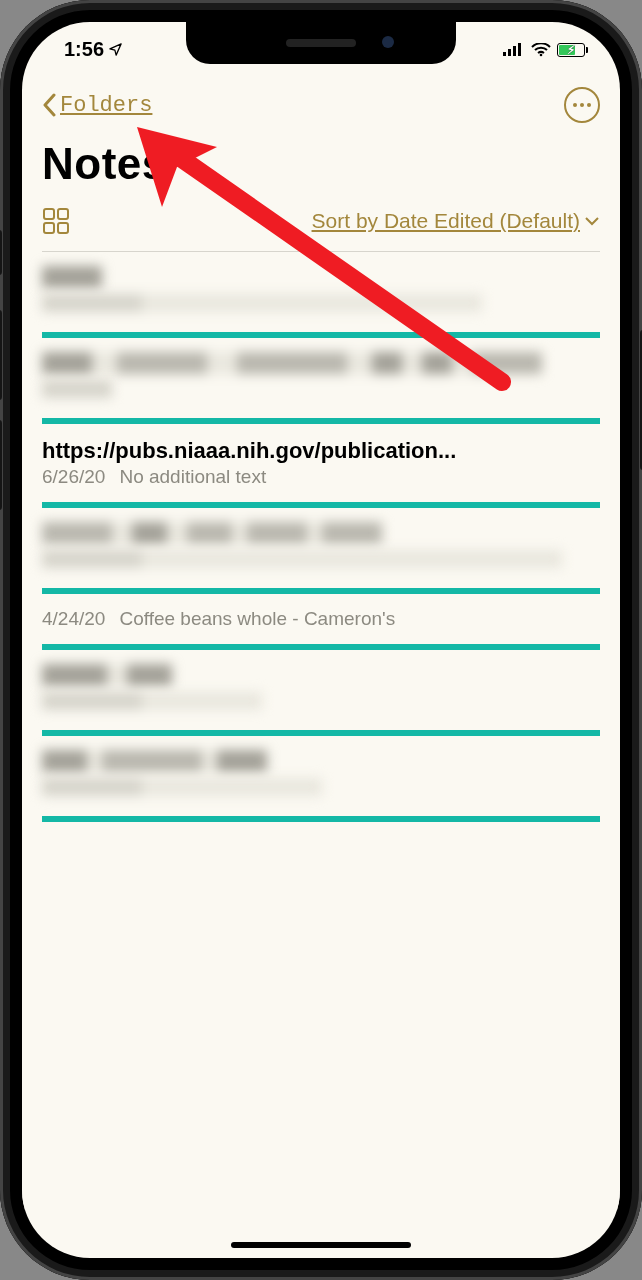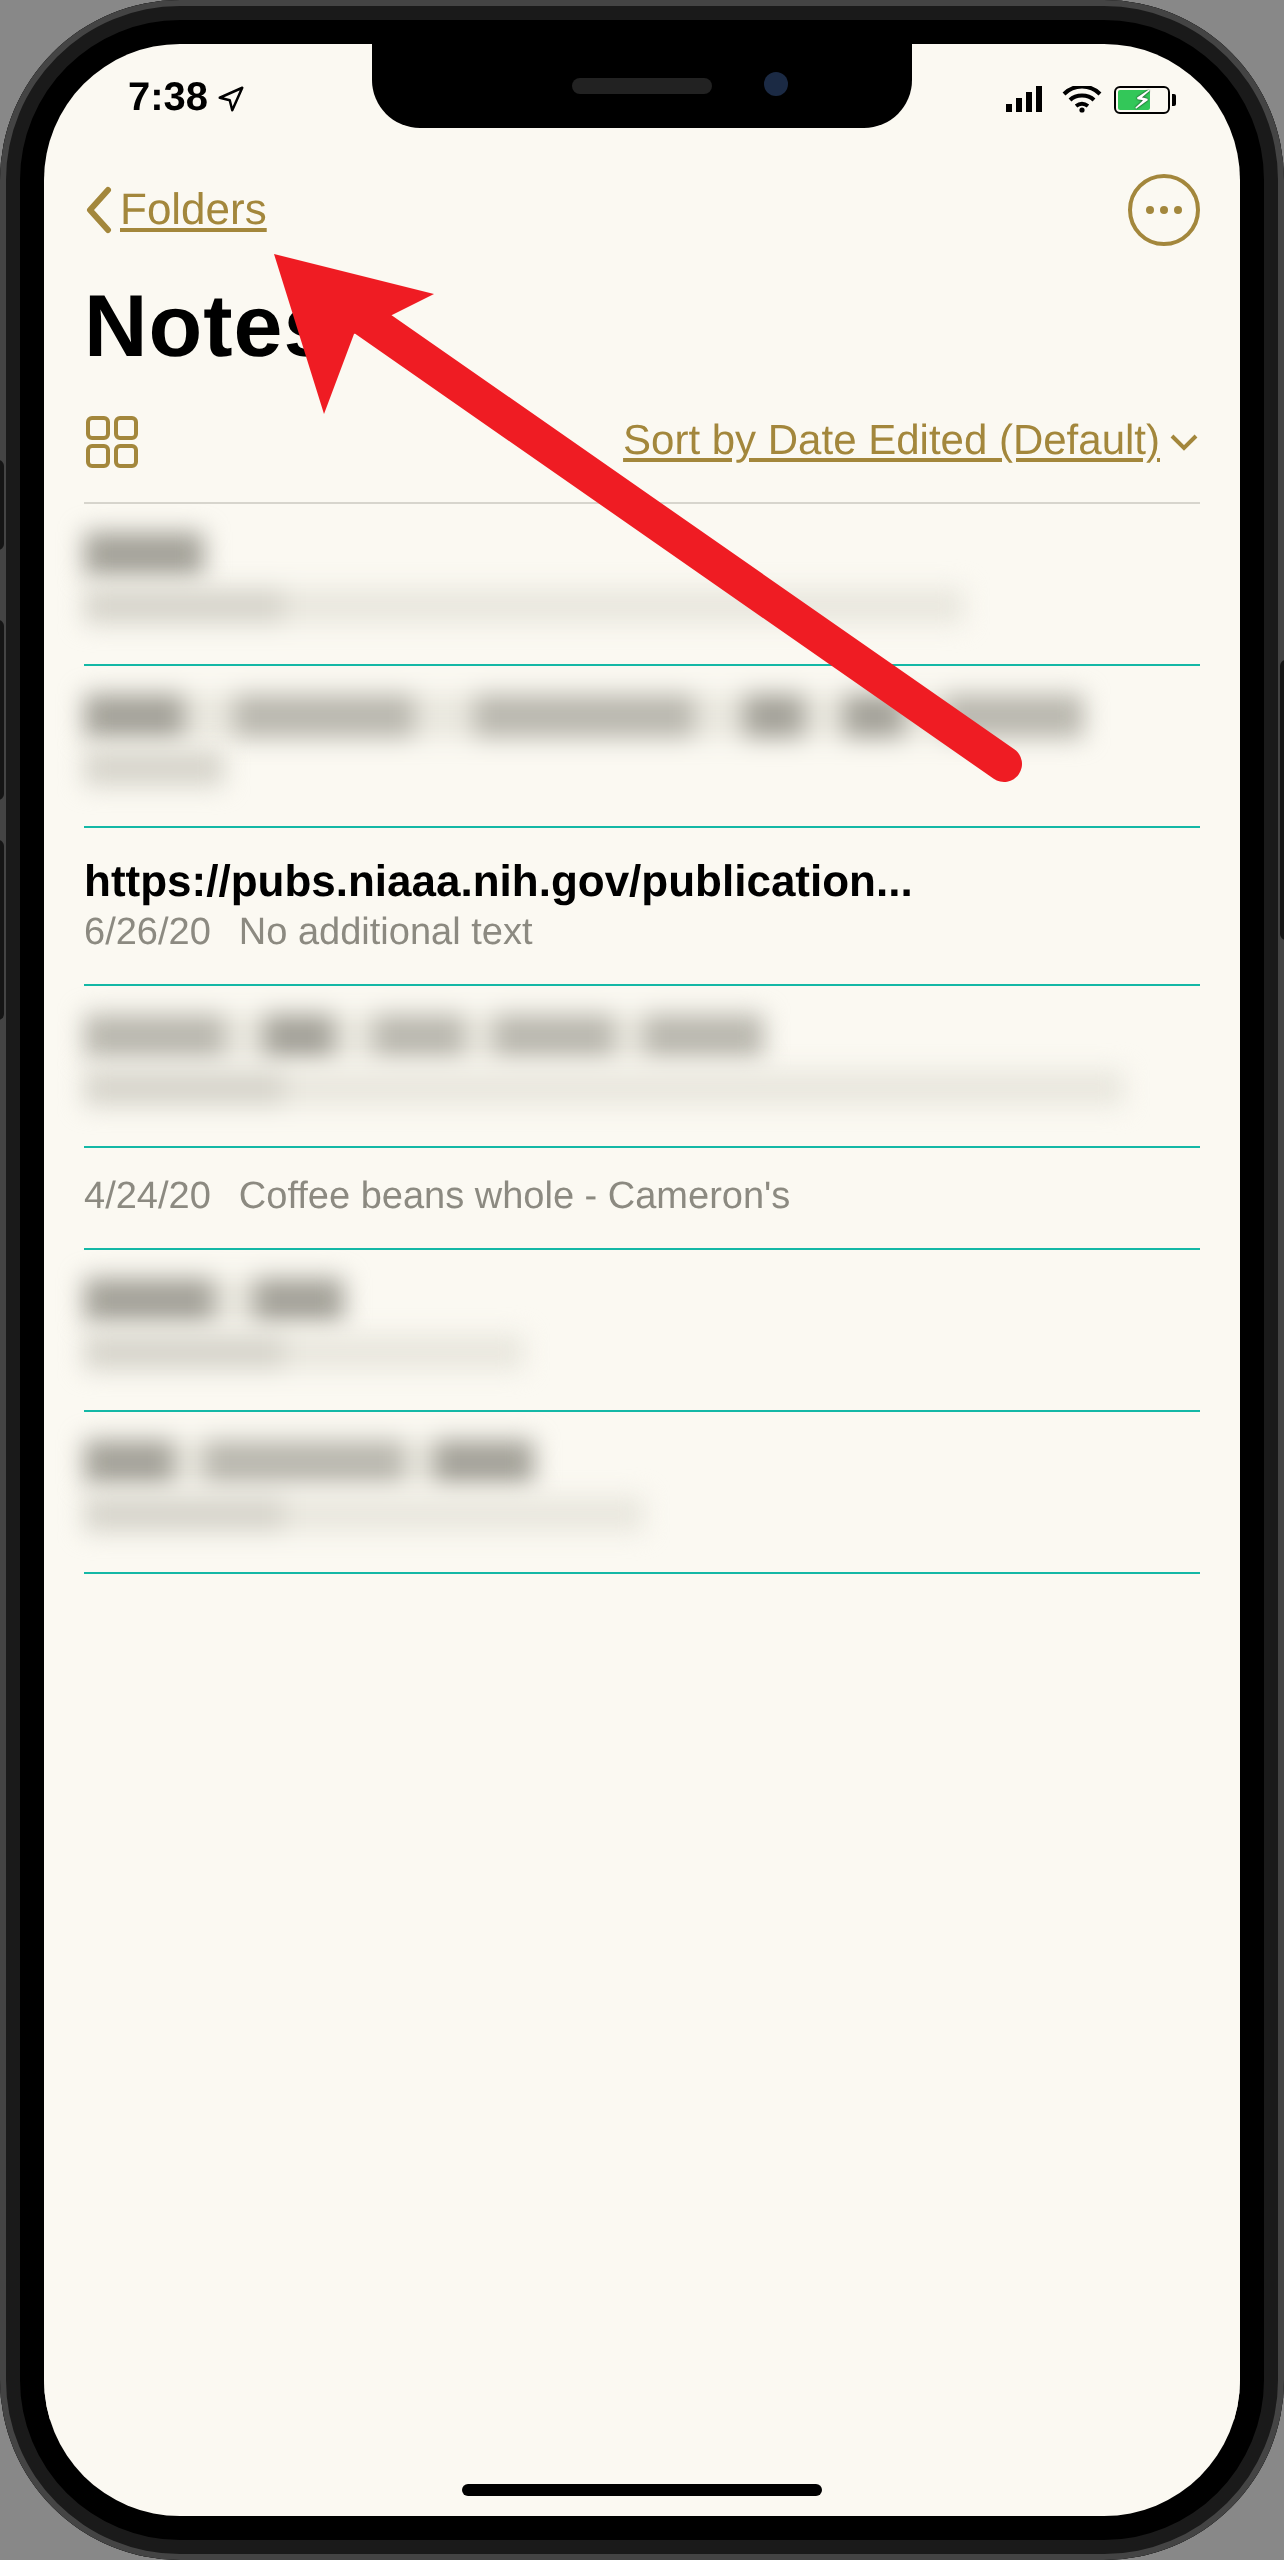--- a/index.html
+++ b/index.html
@@ -72,21 +72,21 @@
   .bolt { position: absolute; left: 9px; top: -1px; font-size: 12px; color: #fff; text-shadow: 0 0 1px #000; }
 
   .content { padding: 0 20px; position: relative; }
 
   .nav-row {
     display: flex;
     justify-content: space-between;
     align-items: center;
     height: 56px;
   }
-  .back-btn { display: flex; align-items: center; color: #a3873c; font-size: 22px; text-decoration: underline; font-weight: 400; }
+  .back-btn { display: flex; align-items: center; color: #a3873c; font-size: 22px; text-decoration: underline; font-weight: 400; font-family: Liberation Mono, monospace; }
   .back-btn svg { margin-right: 2px; }
   .more-btn { width: 36px; height: 36px; border: 2.5px solid #a3873c; border-radius: 50%; display: flex; justify-content: center; align-items: center; gap: 3px; }
   .more-btn span { width: 4px; height: 4px; background: #a3873c; border-radius: 50%; }
 
   .title { font-size: 44px; font-weight: 800; margin: 6px 0 12px 0; letter-spacing: 0.5px; }
 
   .search {
     background: #e6e4dc;
     border-radius: 14px;
     height: 48px;
@@ -104,21 +104,21 @@
     justify-content: space-between;
     margin-top: 18px;
     padding-bottom: 16px;
     border-bottom: 1px solid #d7d5cd;
   }
   .grid-icon { width: 28px; height: 28px; }
   .grid-icon rect { fill: none; stroke: #a3873c; stroke-width: 2; }
   .sort-label { color: #a3873c; font-size: 21px; text-decoration: underline; display: flex; align-items: center; gap: 4px; }
 
   .list { }
-  .note-item { padding: 14px 0; border-bottom: 1px solid #14b8a6; }
+  .note-item { padding: 14px 0; border-bottom: 6px solid #14b8a6; }
   .note-title { font-size: 22px; font-weight: 600; color: #000; margin-bottom: 2px; white-space: nowrap; overflow: hidden; text-overflow: ellipsis; }
   .note-sub { font-size: 19px; color: #8c8a81; }
   .note-date { margin-right: 14px; color: #8c8a81; }
 
   .blur-line { display: flex; gap: 0; filter: blur(6px); margin-bottom: 6px; }
   .blur-line.sub { margin-top: 4px; }
   .blk { height: 22px; }
   .g1 { background: #b9b7ae; }
   .g2 { background: #d6d4cb; }
   .g3 { background: #e9e7de; }
@@ -178,21 +178,21 @@
   <div class="side-btn r1"></div>
 
   <div class="screen">
     <div class="notch">
       <div class="speaker"></div>
       <div class="cam"></div>
     </div>
 
     <div class="status-bar">
       <div class="status-left">
-        <span>7:38</span>
+        <span>1:56</span>
         <svg width="15" height="15" viewBox="0 0 24 24">
             <path d="M3 11 L21 3 L13 21 L11 13 Z" fill="none" stroke="#000" stroke-width="2" stroke-linejoin="round"></path>
           </svg>
       </div>
       <div class="status-right">
         <svg width="22" height="14" viewBox="0 0 22 14">
           <rect x="0" y="9" width="3" height="4" fill="#000"></rect>
           <rect x="5" y="6" width="3" height="7" fill="#000"></rect>
           <rect x="10" y="3" width="3" height="10" fill="#000"></rect>
           <rect x="15" y="0" width="3" height="13" fill="#000"></rect>

